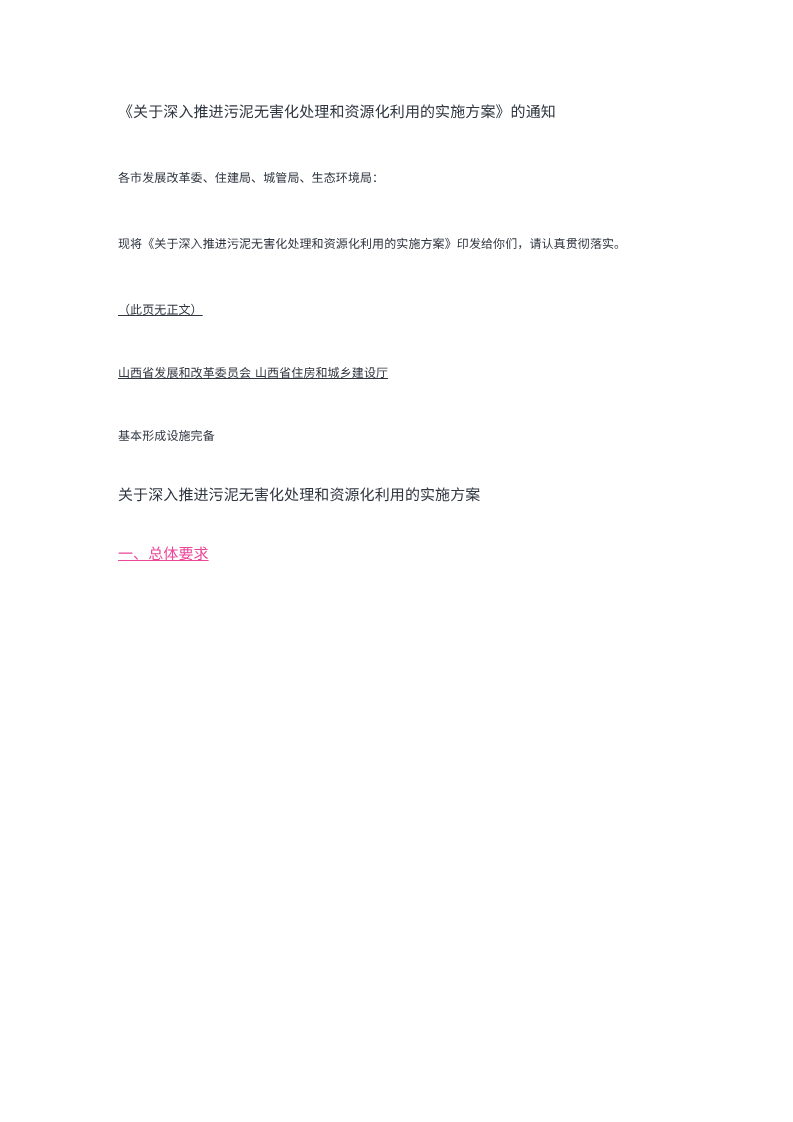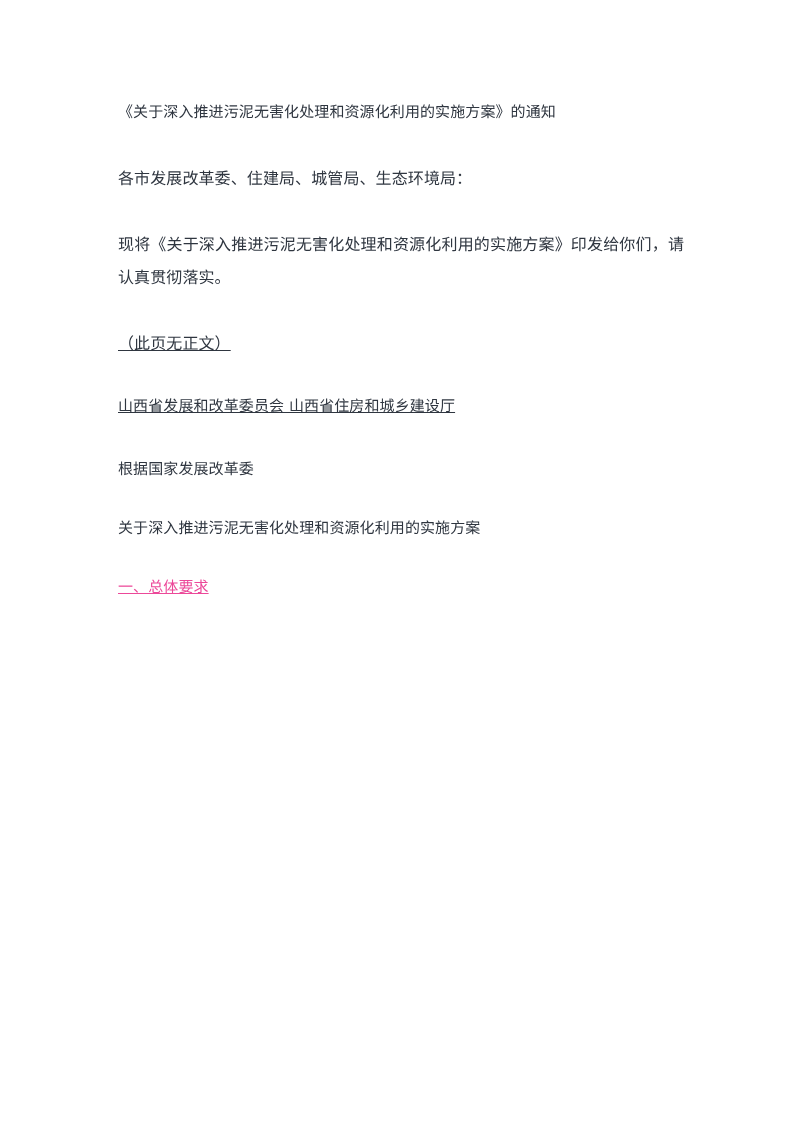--- a/index.html
+++ b/index.html
@@ -28,21 +28,21 @@
 
   .doc-body {
     position: absolute;
     left: 118px;
     top: 96px;
     width: 566px;
   }
 
   .para {
     margin: 0 0 0 0;
-    font-size: 16px;
+    font-size: 12px;
     line-height: 33px;
     color: #2f3640;
     text-align: justify;
     text-justify: inter-ideograph;
     letter-spacing: 0.1px;
     word-break: break-all;
   }
 
   
   .gap-lg  { margin-bottom: 33px; }
@@ -54,21 +54,21 @@
     line-height: 33px;
   }
 
   .para-heading {
     font-size: 15px;
     line-height: 33px;
     color: #ec4899;
   }
 
   .sig {
-    font-size: 15px;
+    font-size: 12px;
     line-height: 33px;
   }
 
   .para-last {
     margin-bottom: 0;
   }
 </style>
 </head>
 <body>
 
@@ -79,21 +79,21 @@
     <p class="para para-title gap-lg">《关于深入推进污泥无害化处理和资源化利用的实施方案》的通知</p>
 
     <p class="para gap-lg">各市发展改革委、住建局、城管局、生态环境局：</p>
 
     <p class="para gap-lg">现将《关于深入推进污泥无害化处理和资源化利用的实施方案》印发给你们，请认真贯彻落实。</p>
 
     <p class="para gap-md">（此页无正文）</p>
 
     <p class="para sig gap-md">山西省发展和改革委员会  山西省住房和城乡建设厅</p>
 
-    <p class="para sig gap-sm">根据国家发展改革委</p>
+    <p class="para sig gap-sm">基本形成设施完备</p>
 
     <p class="para para-title gap-sm">关于深入推进污泥无害化处理和资源化利用的实施方案</p>
 
 
     <p class="para para-heading gap-md">一、总体要求</p>
 
 
   </div>
 
 </div>

